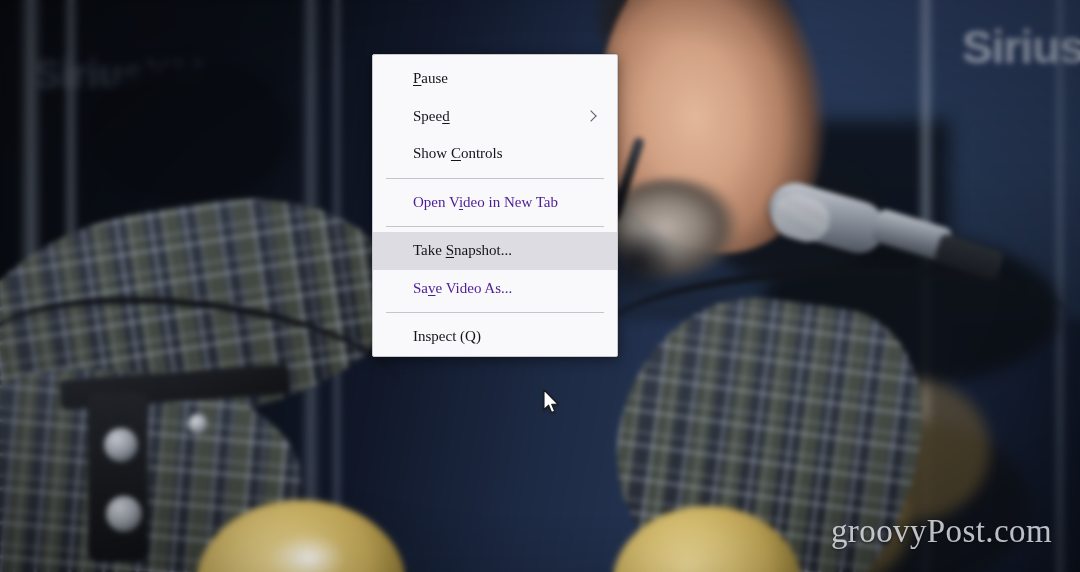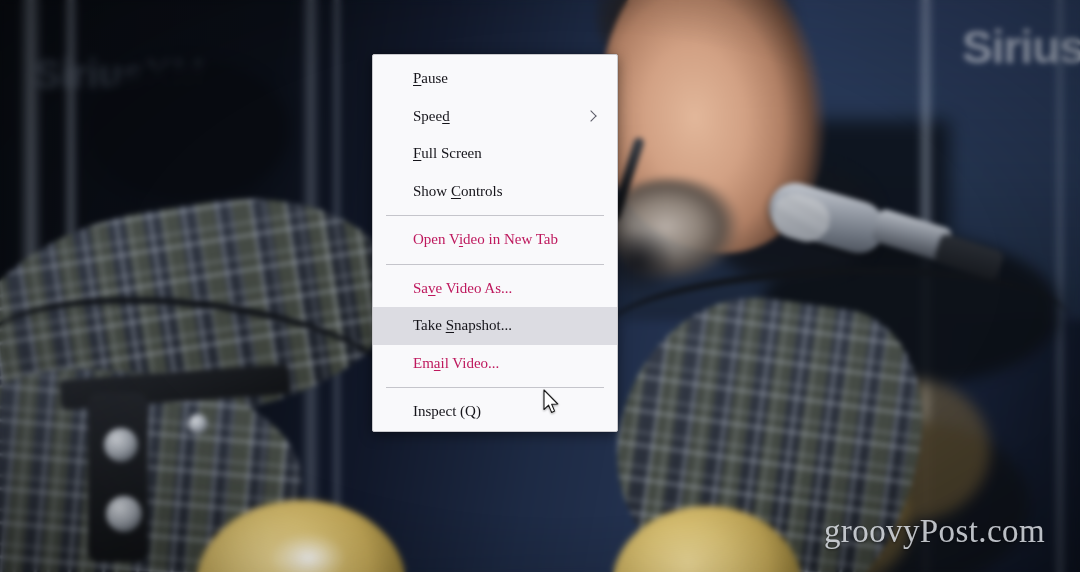--- a/index.html
+++ b/index.html
@@ -262,21 +262,21 @@
   .vignette {
     position: absolute; inset: 0;
     background: radial-gradient(ellipse 88% 92% at 52% 48%,
       rgba(0,0,0,0) 46%, rgba(0,0,0,.34) 82%, rgba(0,0,0,.62) 100%);
     pointer-events: none;
   }
 
   
   .watermark {
     position: absolute;
-    right: 35px; bottom: 22px;
+    right: 28px; bottom: 22px;
     font-family: "Liberation Serif", serif;
     font-size: 33px;
     letter-spacing: .4px;
     color: rgba(232,236,242,.80);
     text-shadow: 0 1px 3px rgba(0,0,0,.55);
     user-select: none;
     white-space: nowrap;
   }
 
   
@@ -300,21 +300,21 @@
     align-items: center;
     height: 37.5px;
     padding: 0 12px 0 40px;
     white-space: nowrap;
     position: relative;
     cursor: default;
     font-size: 15px;
     line-height: 1;
     color: #15141a;
   }
-  .menu-item.disabled { color: #be185d; }
+  .menu-item.disabled { color: #4c1d95; }
   .menu-item.highlighted { background: #dcdce2; }
 
   .menu-item .label { flex: 1 1 auto; font-family: Liberation Serif, serif; }
   .menu-item .label u {
     text-decoration: underline;
     text-underline-offset: 2px;
     text-decoration-thickness: 1px;
   }
 
   .submenu-arrow {
@@ -410,38 +410,32 @@
 
   <div class="context-menu" id="context-menu">
       <div class="menu-item">
         <span class="label"><u>P</u>ause</span>
       </div>
       <div class="menu-item">
         <span class="label">Spee<u>d</u></span>
         <span class="submenu-arrow"></span>
       </div>
       <div class="menu-item">
-        <span class="label"><u>F</u>ull Screen</span>
-      </div>
-      <div class="menu-item">
         <span class="label">Show <u>C</u>ontrols</span>
       </div>
       <div class="menu-separator"></div>
       <div class="menu-item disabled">
         <span class="label">Open V<u>i</u>deo in New Tab</span>
       </div>
       <div class="menu-separator"></div>
+      <div class="menu-item highlighted">
+        <span class="label">Take <u>S</u>napshot...</span>
+      </div>
       <div class="menu-item disabled">
         <span class="label">Sa<u>v</u>e Video As...</span>
-      </div>
-      <div class="menu-item highlighted">
-        <span class="label">Take <u>S</u>napshot...</span>
-      </div>
-      <div class="menu-item disabled">
-        <span class="label">Em<u>a</u>il Video...</span>
       </div>
       <div class="menu-separator"></div>
       <div class="menu-item">
         <span class="label">Inspect (Q)</span>
       </div>
     </div>
 
   <svg class="cursor" viewBox="0 0 17 25">
     <path d="M1 1 L1 20.5 L5.6 16.2 L8.6 23.4 L11.6 22.1 L8.7 15.2 L14.8 15.0 Z" fill="#ffffff" stroke="#1a1a1a" stroke-width="1.1" stroke-linejoin="round"></path>
   </svg>

